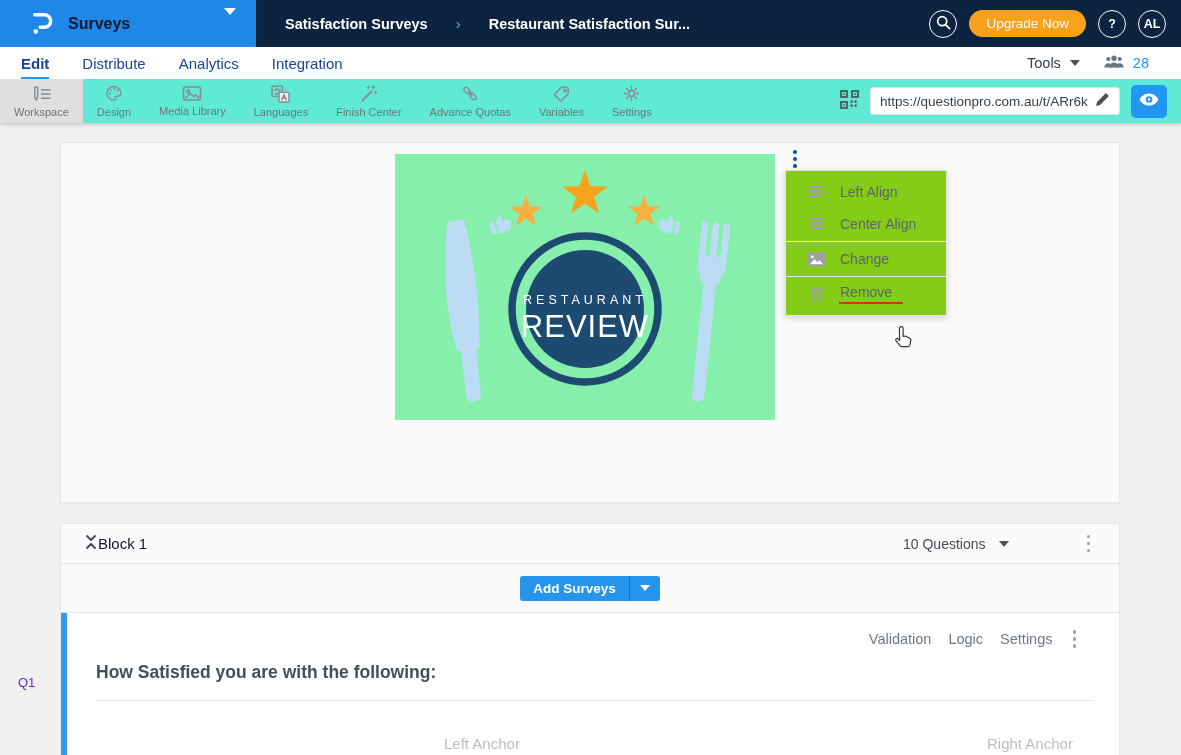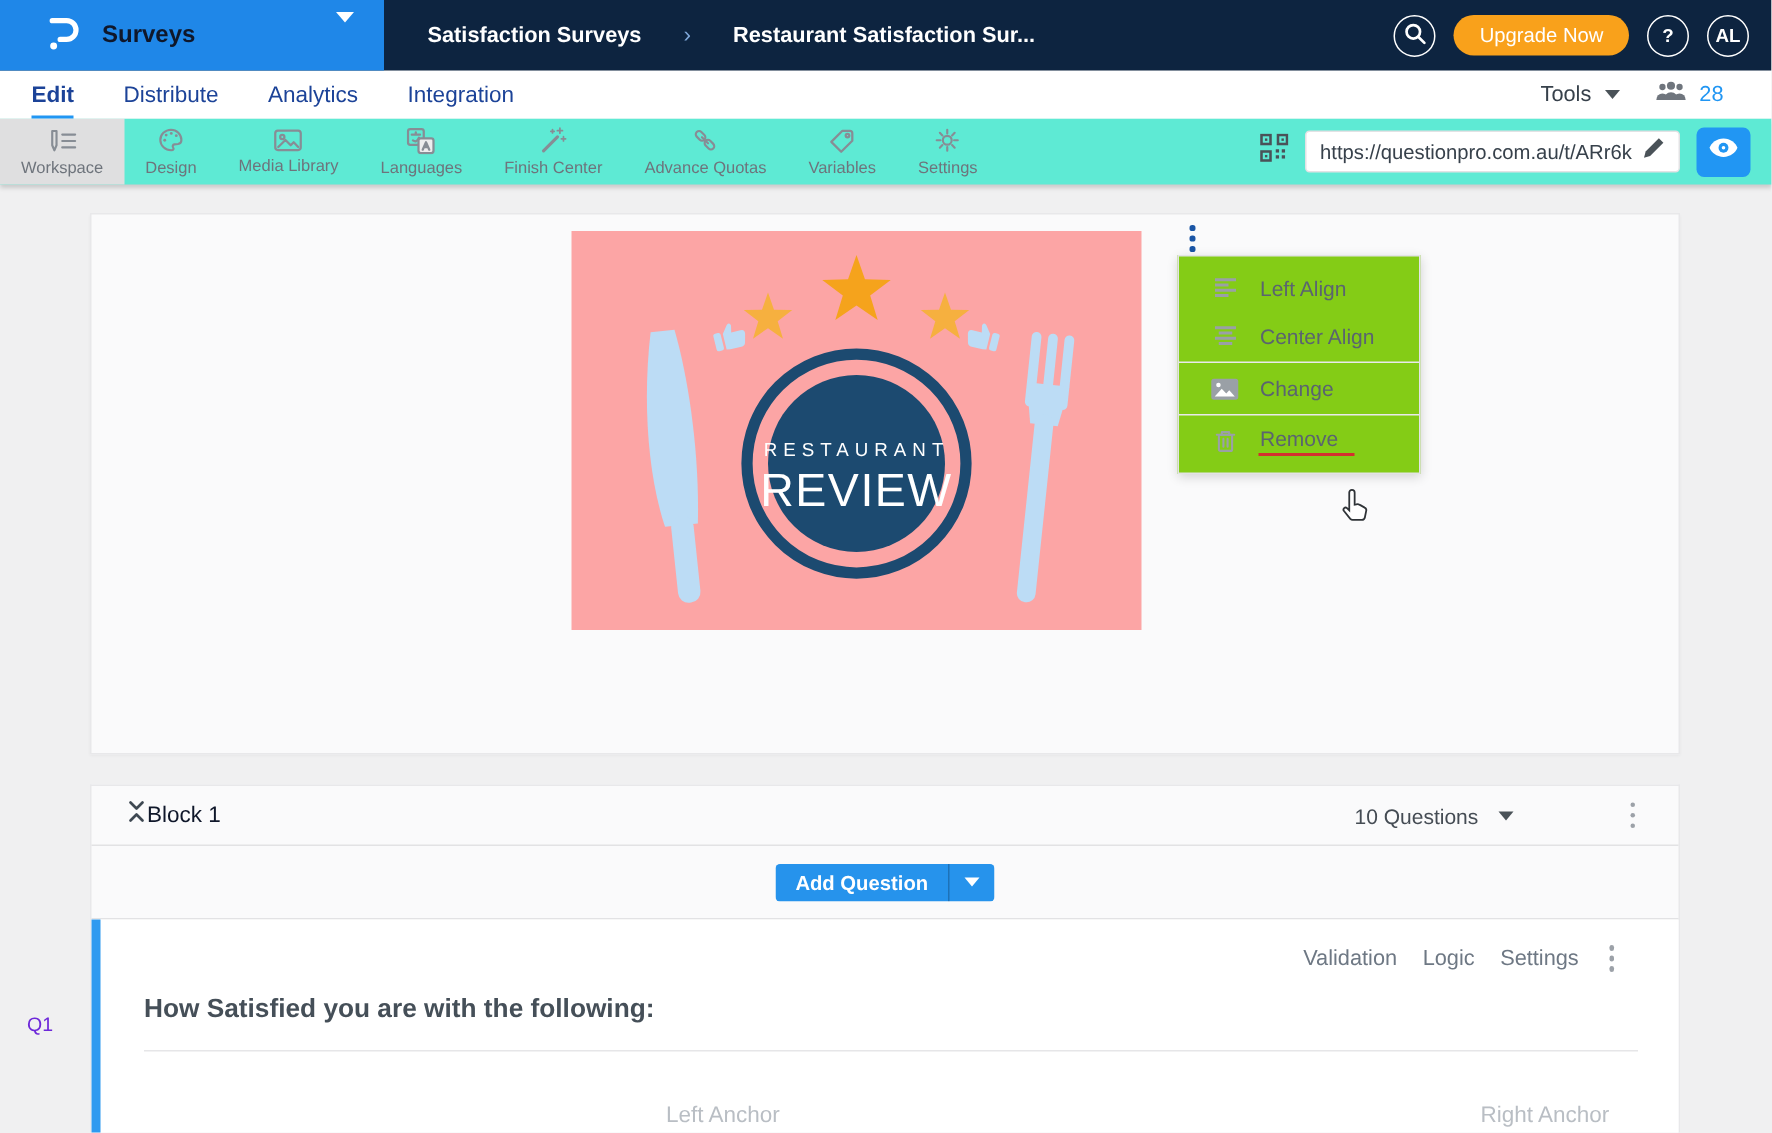--- a/index.html
+++ b/index.html
@@ -35,21 +35,21 @@
   .tool-item.active { background:#DFDFE0; }
   .tool-label { font-size:11px; color:#6E747C; white-space:nowrap; }
   .tool-icon svg { display:block; }
   .toolbar-right { margin-left:auto; display:flex; align-items:center; gap:11px; padding-right:14px; }
   .url-pill { width:250px; height:28px; background:#fff; border:1px solid #E2E2E4; border-radius:3px; display:flex; align-items:center; gap:7px; padding:0 9px; cursor:text; }
   .url-text { flex:1; font-size:13.5px; color:#37414B; white-space:nowrap; overflow:hidden; }
   .eye-btn { width:36px; height:33px; background:#2196F3; border-radius:5px; display:flex; align-items:center; justify-content:center; cursor:pointer; }
 
   
   .card1 { position:absolute; left:60px; top:142px; width:1060px; height:361px; background:#FAFAFB; border:1px solid #E8E8EA; box-shadow:0 1px 2px rgba(0,0,0,0.05); z-index:1; }
-  .image-block { position:absolute; left:320px; top:11px; width:380px; height:266px; background:#fca5a5; }
+  .image-block { position:absolute; left:334px; top:11px; width:380px; height:266px; background:#86efac; }
   .survey-title { position:absolute; left:30px; top:450px; font-size:27px; color:#2196F3; }
 
   
   .kebab { display:flex; flex-direction:column; gap:3.5px; cursor:pointer; padding:3px; }
   .kebab .dot { width:3.5px; height:3.5px; border-radius:50%; background:#9CA1A8; }
   .kebab.blue .dot { background:#1A55A5; }
   .kebab-image { position:absolute; left:790px; top:147px; z-index:6; }
 
   
   .context-menu { position:absolute; left:785px; top:170px; width:162px; background:#84cc16; border:1px solid #E3E3E5; box-shadow:0 2px 7px rgba(0,0,0,0.16); padding:5px 0; z-index:10; }
@@ -377,21 +377,21 @@
       </span>
       <span class="kebab">
         <span class="dot"></span>
           <span class="dot"></span>
           <span class="dot"></span>
       </span>
     </span>
   </div>
   <div class="add-row">
     <span class="split-btn">
-      <span class="split-main">Add Question</span>
+      <span class="split-main">Add Surveys</span>
       <span class="split-caret">
           <span class="caret-down"></span>
         </span>
     </span>
   </div>
   <div class="question-section">
     <div class="q-actions">
       <span class="q-action">Validation</span>
       <span class="q-action">Logic</span>
       <span class="q-action">Settings</span>

